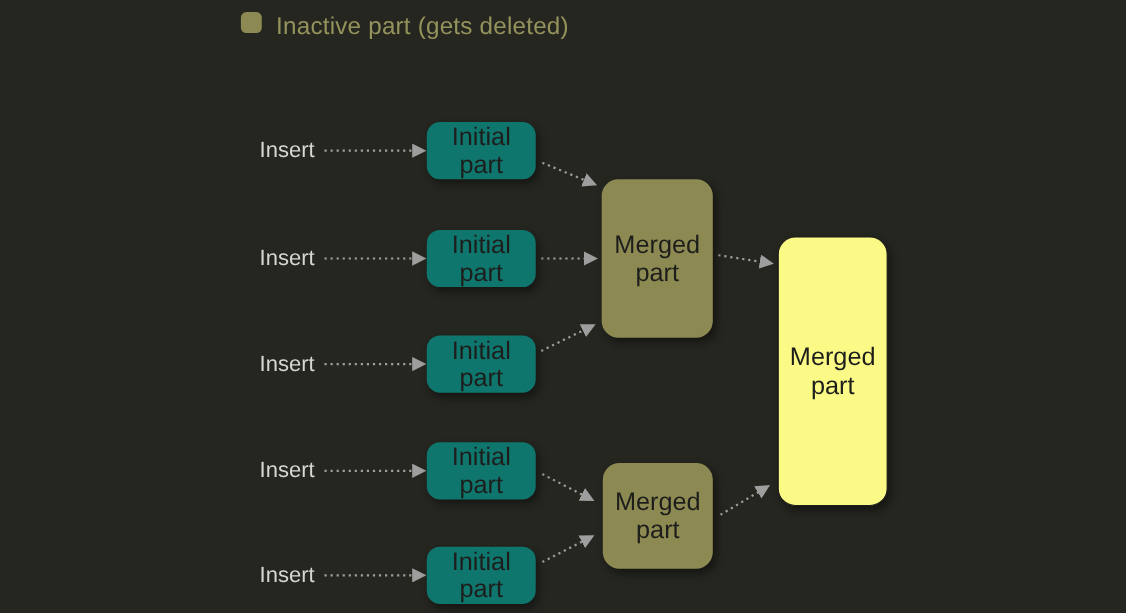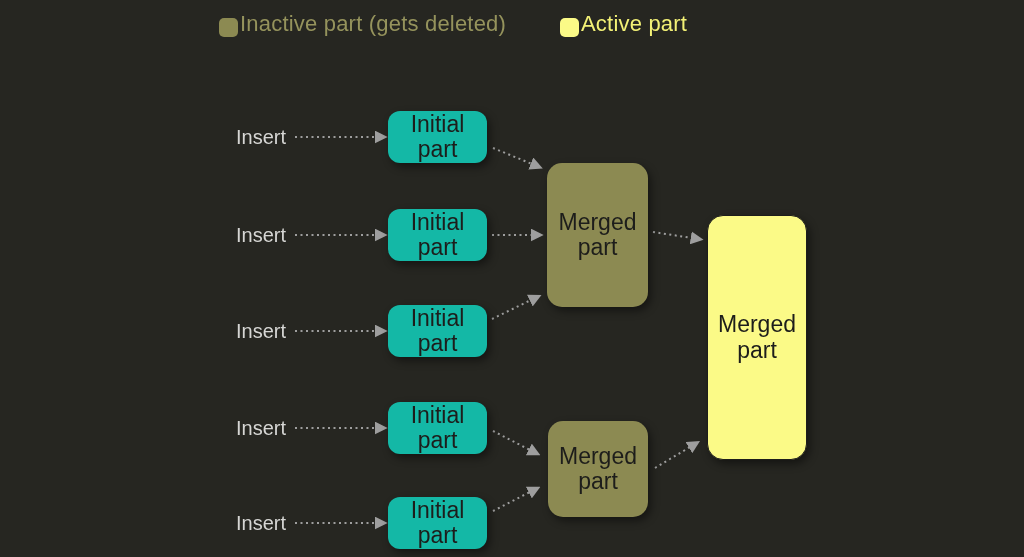--- a/index.html
+++ b/index.html
@@ -10,21 +10,21 @@
   }
   .stage{
     position:relative;
     width:1024px;height:557px;
     background:#262621;
     overflow:hidden;
   }
   
   .legend-item{
     position:absolute;top:11px;height:26px;
-    display:flex;align-items:flex-end;gap:2px;
+    display:flex;align-items:flex-start;gap:13px;
   }
   .legend-item.inactive-item{left:219px;}
   .legend-item.active-item{left:560px;}
   .swatch{
     width:19px;height:19px;border-radius:5px;
     flex:0 0 auto;
   }
   .swatch.inactive{background:#8c8a52;}
   .swatch.active{background:#fbfa87;}
   .legend-text{font-size:22px;letter-spacing:0.2px;}
@@ -41,21 +41,21 @@
     position:absolute;
     display:flex;align-items:center;justify-content:center;
     text-align:center;
     color:#1d1d1b;
     font-size:23px;line-height:1.1;
     padding:0 6px;box-sizing:border-box;
     box-shadow:3px 4px 8px rgba(0,0,0,0.45);
   }
   .box.initial{
     left:388px;width:99px;height:52px;
-    background:#14b8a6;border-radius:12px;
+    background:#0f766e;border-radius:12px;
   }
   .box.merged{
     background:#8c8a52;border-radius:15px;
   }
   .box.merged1{left:547px;top:163px;width:101px;height:144px;}
   .box.merged2{left:548px;top:421px;width:100px;height:96px;}
   .box.active-box{
     left:707px;top:215px;width:100px;height:245px;
     background:#fbfa87;border-radius:16px;
     border:1px solid #1d1d1b;
@@ -71,24 +71,20 @@
   }
 </style>
 </head>
 <body>
 
 <div class="stage">
 
   <div class="legend-item inactive-item">
     <span class="swatch inactive"></span>
     <span class="legend-text inactive-text">Inactive part (gets deleted)</span>
-  </div>
-  <div class="legend-item active-item">
-    <span class="swatch active"></span>
-    <span class="legend-text active-text">Active part</span>
   </div>
 
   <svg class="arrows" viewBox="0 0 1024 557">
     <defs>
       <marker id="ah" viewBox="0 0 10 10" refX="1" refY="5" markerWidth="6.5" markerHeight="6.5" orient="auto-start-reverse">
         <path d="M0,0 L10,5 L0,10 z" fill="#9e9e9e"></path>
       </marker>
     </defs>
     <line x1="295" y1="137" x2="376" y2="137" marker-end="url(#ah)"></line>
     <line x1="295" y1="235" x2="376" y2="235" marker-end="url(#ah)"></line>

